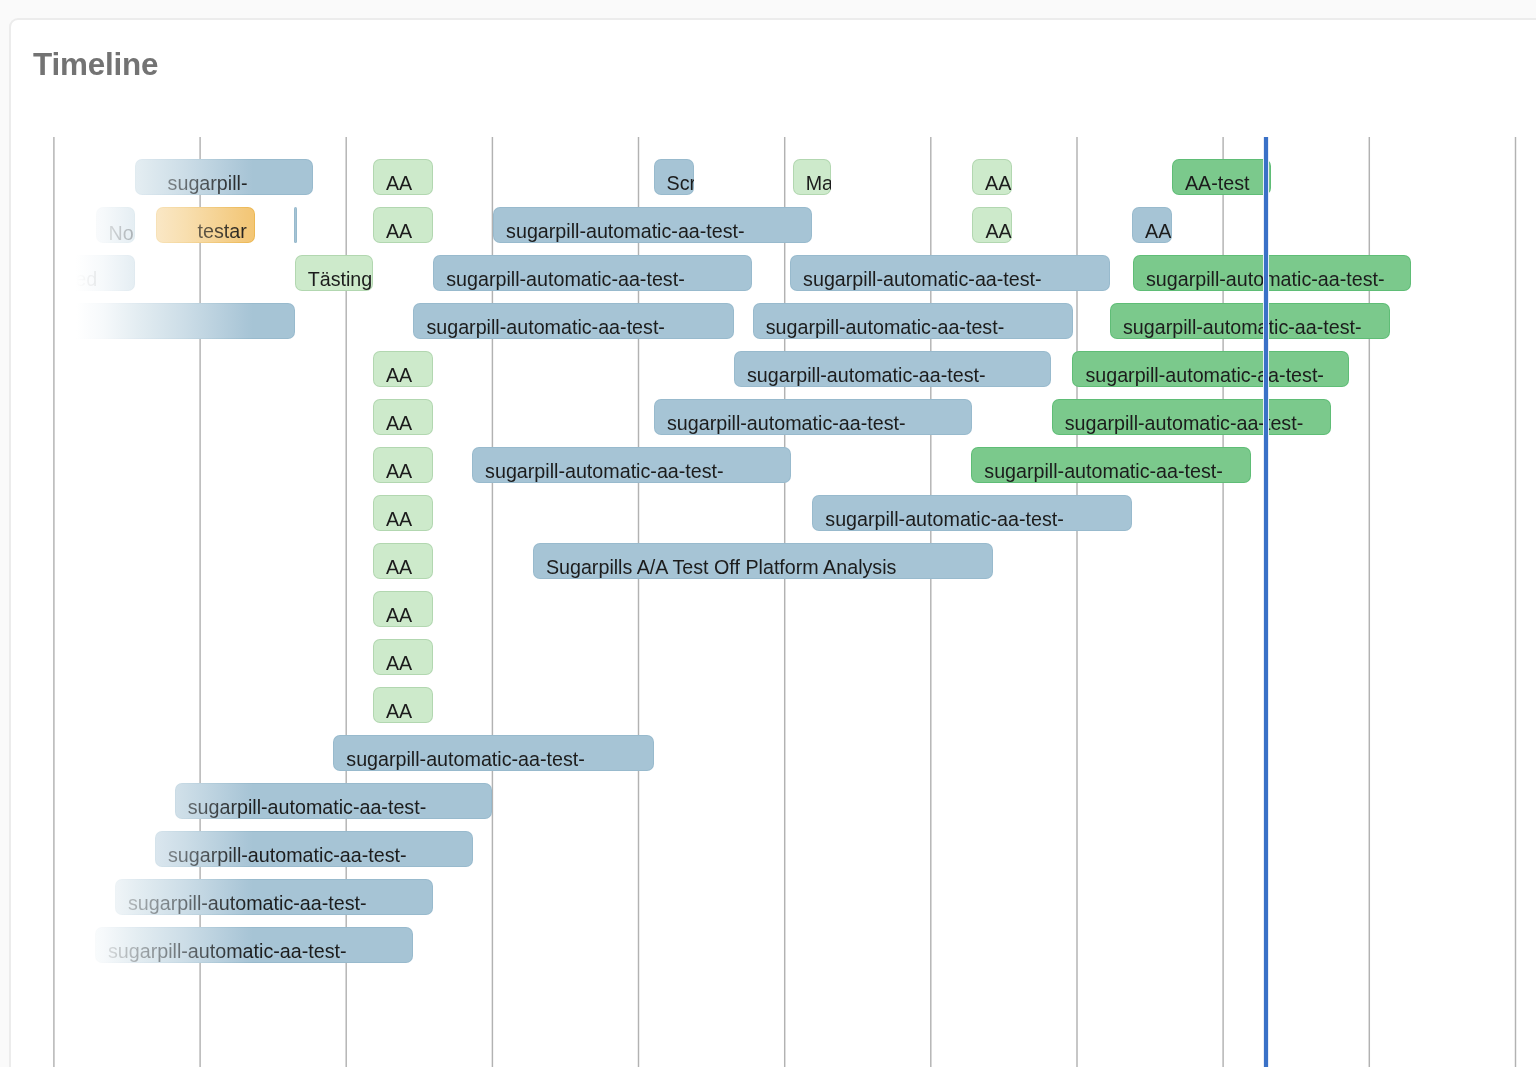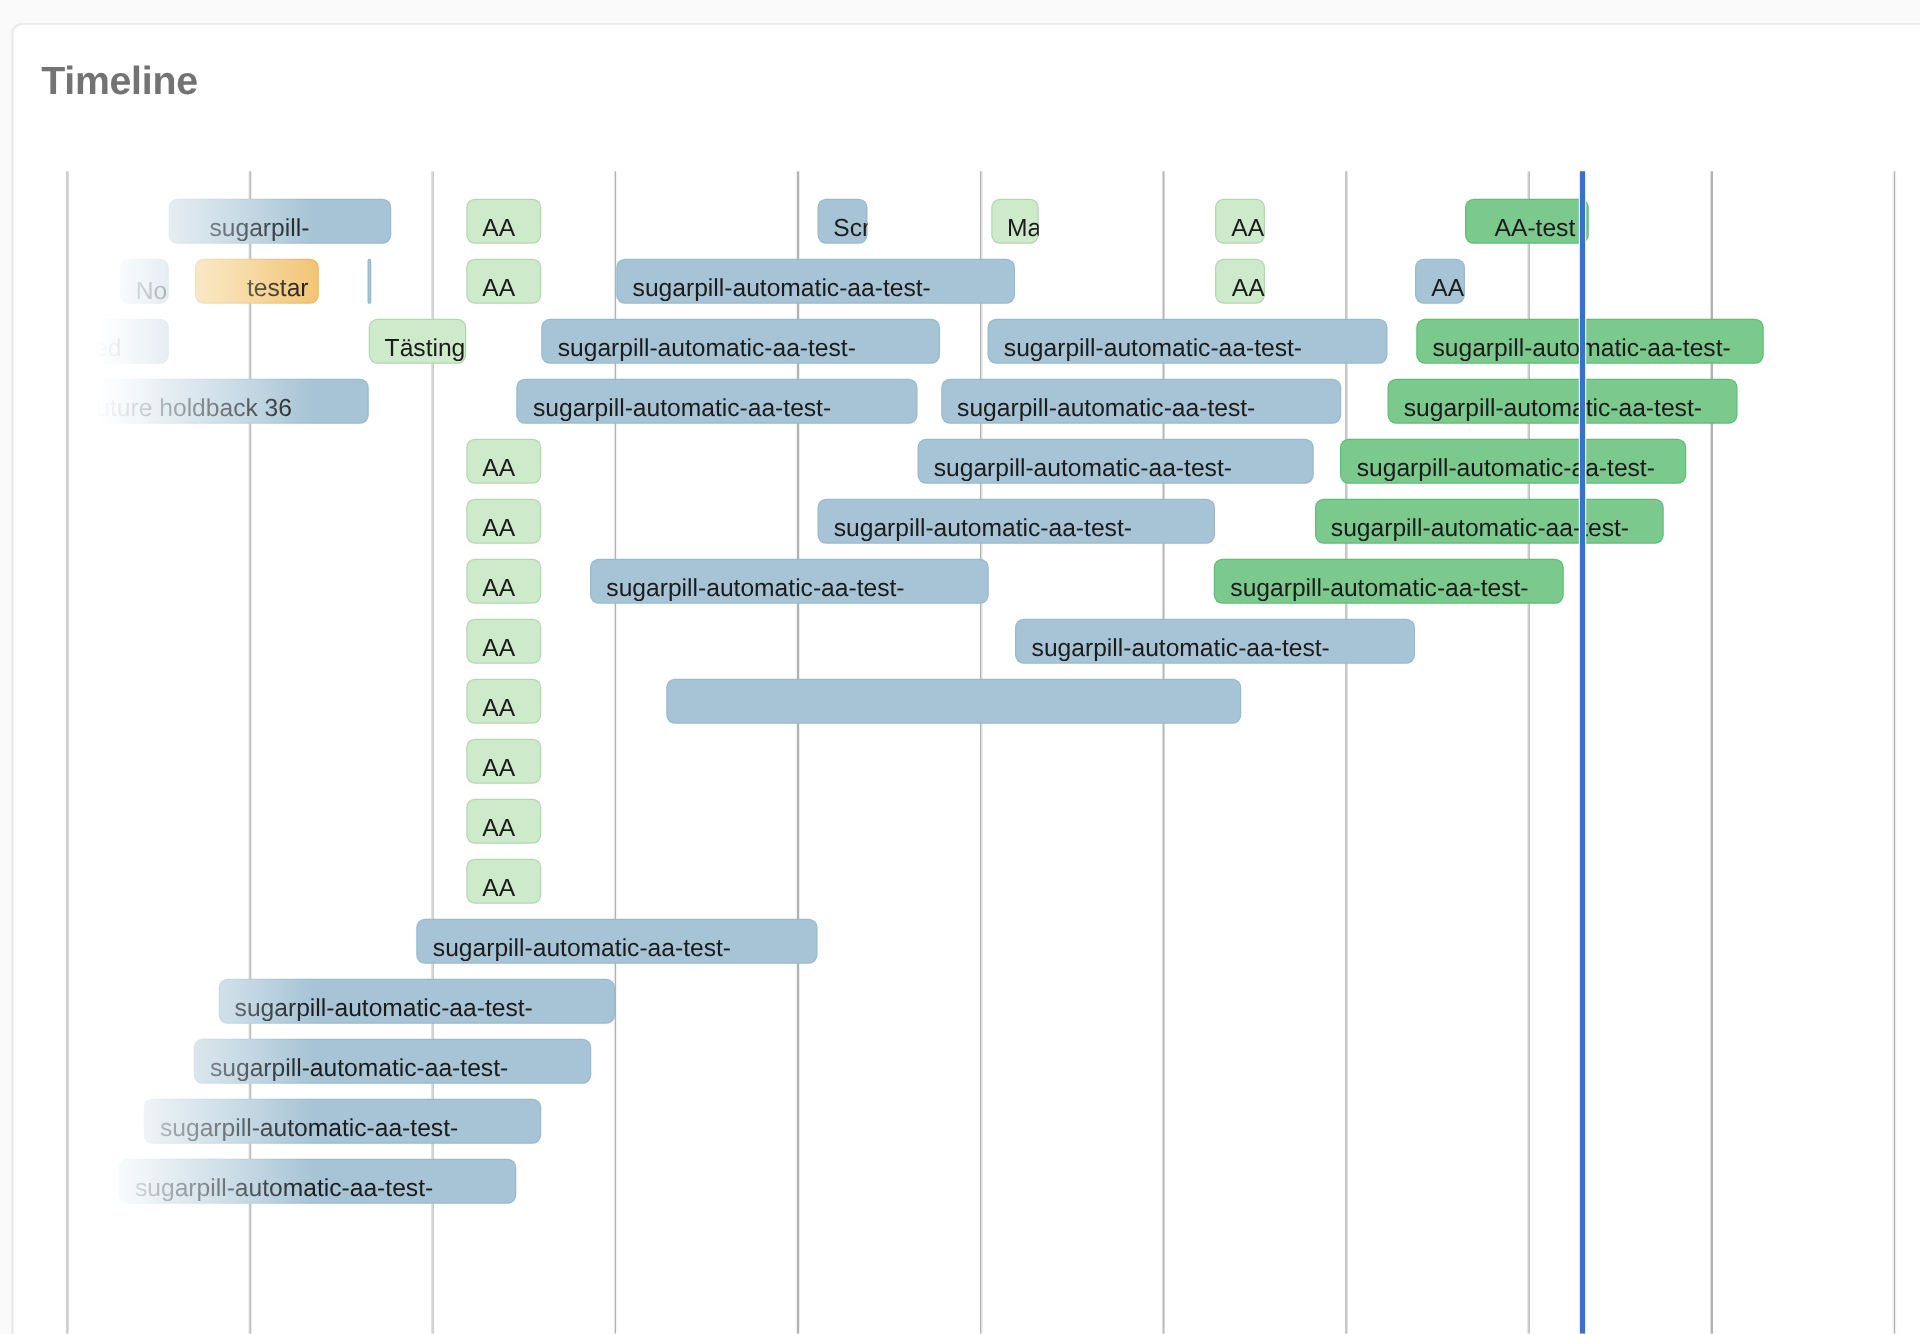--- a/index.html
+++ b/index.html
@@ -180,21 +180,21 @@
       </div>
       <div class="bar lblbox" style="left: 653.6px; width: 40.6px; top: 158.5px;">
         <span class="lbl">Scr</span>
       </div>
       <div class="bar lblbox" style="left: 792.7px; width: 38.7px; top: 158.5px;">
         <span class="lbl">Ma</span>
       </div>
       <div class="bar lblbox" style="left: 972.1px; width: 40.4px; top: 158.5px;">
         <span class="lbl">AA</span>
       </div>
-      <div class="bar lblbox" style="left: 1171.9px; width: 99.1px; top: 158.5px; justify-content: center;">
+      <div class="bar lblbox" style="left: 1171.9px; width: 99.1px; top: 158.5px;">
         <span class="lbl">AA-test</span>
       </div>
       <div class="bar lblbox" style="left: 95.6px; width: 39.1px; top: 209px;">
         <span class="lbl">No</span>
       </div>
       <div class="bar lblbox" style="left: 155.6px; width: 99px; top: 206.5px; margin-left: 29px;">
         <span class="lbl">testar</span>
       </div>
       <div class="bar lblbox" style="left: 294.3px; width: 2.5px; top: 206.5px;">
         <span class="lbl"></span>
@@ -219,23 +219,20 @@
       </div>
       <div class="bar lblbox" style="left: 433.2px; width: 319.3px; top: 254.5px;">
         <span class="lbl">sugarpill-automatic-aa-test-</span>
       </div>
       <div class="bar lblbox" style="left: 790.1px; width: 319.9px; top: 254.5px;">
         <span class="lbl">sugarpill-automatic-aa-test-</span>
       </div>
       <div class="bar lblbox" style="left: 1133px; width: 277.5px; top: 254.5px;">
         <span class="lbl">sugarpill-automatic-aa-test-</span>
       </div>
-      <div class="bar lblbox" style="left: 58.6px; width: 236.7px; top: 302.5px;">
-        <span class="lbl">future holdback 36</span>
-      </div>
       <div class="bar lblbox" style="left: 413.4px; width: 320.5px; top: 302.5px;">
         <span class="lbl">sugarpill-automatic-aa-test-</span>
       </div>
       <div class="bar lblbox" style="left: 752.7px; width: 320.4px; top: 302.5px;">
         <span class="lbl">sugarpill-automatic-aa-test-</span>
       </div>
       <div class="bar lblbox" style="left: 1110px; width: 280px; top: 302.5px;">
         <span class="lbl">sugarpill-automatic-aa-test-</span>
       </div>
       <div class="bar lblbox" style="left: 372.9px; width: 60.4px; top: 350.5px;">
@@ -266,20 +263,23 @@
         <span class="lbl">sugarpill-automatic-aa-test-</span>
       </div>
       <div class="bar lblbox" style="left: 372.9px; width: 60.4px; top: 494.5px;">
         <span class="lbl">AA</span>
       </div>
       <div class="bar lblbox" style="left: 812.3px; width: 319.7px; top: 494.5px;">
         <span class="lbl">sugarpill-automatic-aa-test-</span>
       </div>
       <div class="bar lblbox" style="left: 372.9px; width: 60.4px; top: 542.5px;">
         <span class="lbl">AA</span>
+      </div>
+      <div class="bar lblbox" style="left: 532.9px; width: 460.5px; top: 542.5px;">
+        <span class="lbl">Sugarpills A/A Test Off Platform Analysis</span>
       </div>
       <div class="bar lblbox" style="left: 372.9px; width: 60.4px; top: 590.5px;">
         <span class="lbl">AA</span>
       </div>
       <div class="bar lblbox" style="left: 372.9px; width: 60.4px; top: 638.5px;">
         <span class="lbl">AA</span>
       </div>
       <div class="bar lblbox" style="left: 372.9px; width: 60.4px; top: 686.5px;">
         <span class="lbl">AA</span>
       </div>

